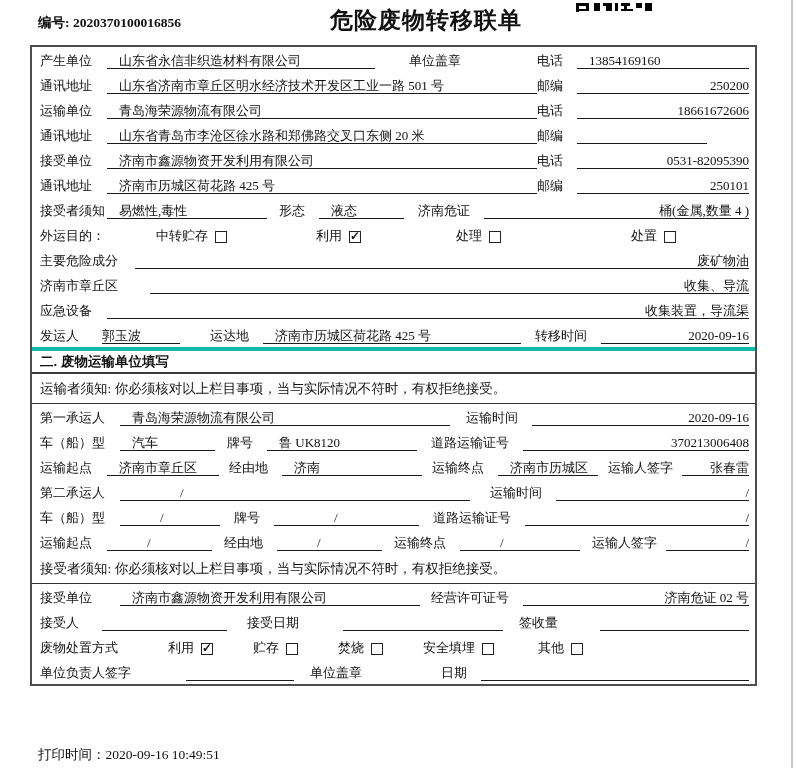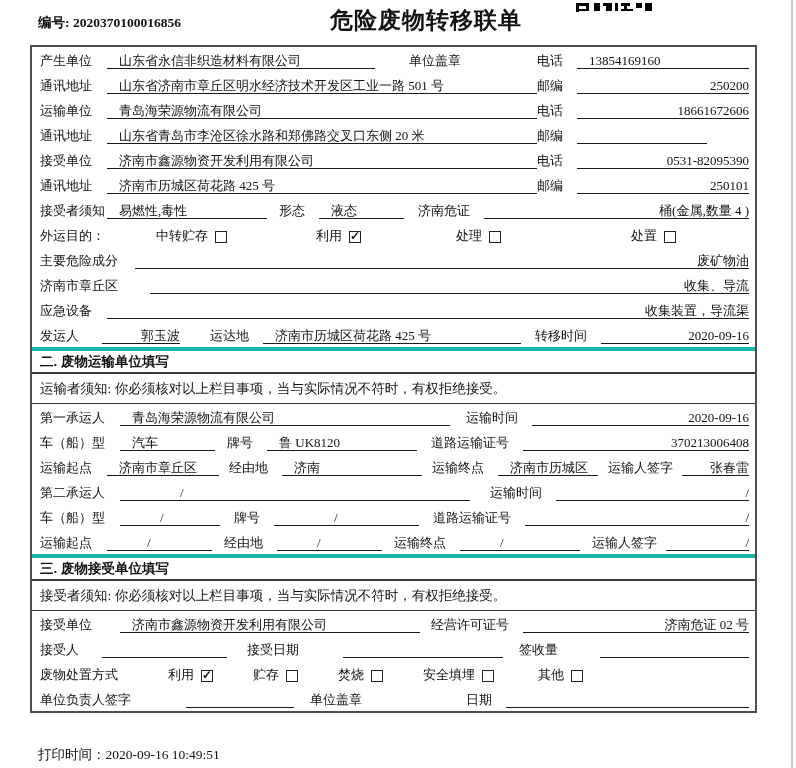--- a/index.html
+++ b/index.html
@@ -32,21 +32,21 @@
   .row{
     height:25px;display:flex;align-items:flex-end;
     padding:0 6px 3px 8px;box-sizing:border-box;
   }
   .lbl{white-space:nowrap;flex:none;line-height:17px;}
   .val{
     border-bottom:1px solid #1a1a1a;white-space:nowrap;overflow:hidden;
     padding-left:12px;flex:none;height:17px;line-height:17px;box-sizing:border-box;
   }
   .fill{flex:1 1 auto;text-align:right;}
-  .ctr{text-align:right;padding-left:0;}
+  .ctr{text-align:left;padding-left:0;}
   .s40{padding-left:40px;}
   .s60{padding-left:60px;}
   .opt{display:flex;align-items:flex-end;flex:none;line-height:17px;}
   .cb{
     width:12px;height:12px;border:1.5px solid #222;display:inline-block;position:relative;
     margin-left:7px;margin-bottom:1px;flex:none;box-sizing:border-box;background:#fff;
   }
   .cb.checked::after{
     content:"\2713";position:absolute;left:0px;top:-4px;font-size:12px;font-weight:bold;color:#111;
   }
@@ -231,21 +231,20 @@
     <span class="lbl" style="width:67px">运输起点</span>
     <span class="val s40" style="width:105px">/</span>
     <span class="lbl" style="margin-left:12px;width:53px">经由地</span>
     <span class="val s40" style="width:105px">/</span>
     <span class="lbl" style="margin-left:12px;width:66px">运输终点</span>
     <span class="val s40" style="width:120px">/</span>
     <span class="lbl" style="margin-left:12px;width:74px">运输人签字</span>
     <span class="val s40 fill">/</span>
   </div>
 
-  <div class="sec-h bt">三. 废物接受单位填写</div>
   <div class="notice">接受者须知: 你必须核对以上栏目事项，当与实际情况不符时，有权拒绝接受。</div>
 
   <div class="row">
     <span class="lbl" style="width:80px">接受单位</span>
     <span class="val" style="width:300px">济南市鑫源物资开发利用有限公司</span>
     <span class="lbl" style="margin-left:11px;width:92px">经营许可证号</span>
     <span class="val fill">济南危证 02 号</span>
   </div>
 
   <div class="row">
@@ -278,19 +277,19 @@
     <span class="opt">
       <span class="lbl">其他</span>
       <span class="cb"></span>
     </span>
   </div>
 
   <div class="row">
     <span class="lbl" style="width:120px">单位负责人签字</span>
     <span class="val" style="margin-left:26px;width:108px"></span>
     <span class="lbl" style="margin-left:16px">单位盖章</span>
-    <span class="lbl" style="margin-left:104px;width:40px">日期</span>
+    <span class="lbl" style="margin-left:79px;width:40px">日期</span>
     <span class="val fill"></span>
   </div>
 
 </div>
 
 <div class="footer"><span>打印时间：</span><span>2020-09-16 10:49:51</span></div>
 
 </body></html>

